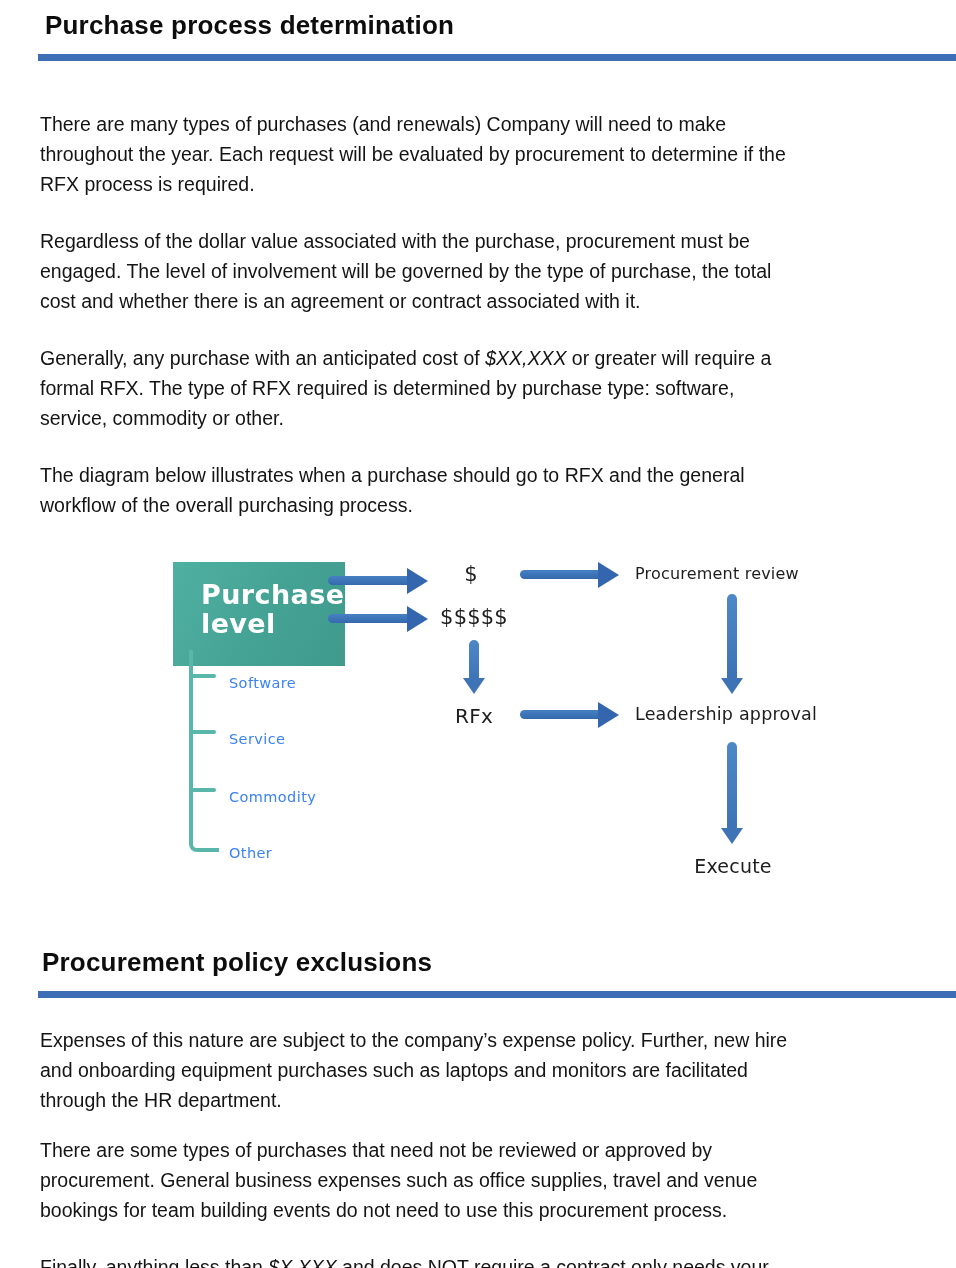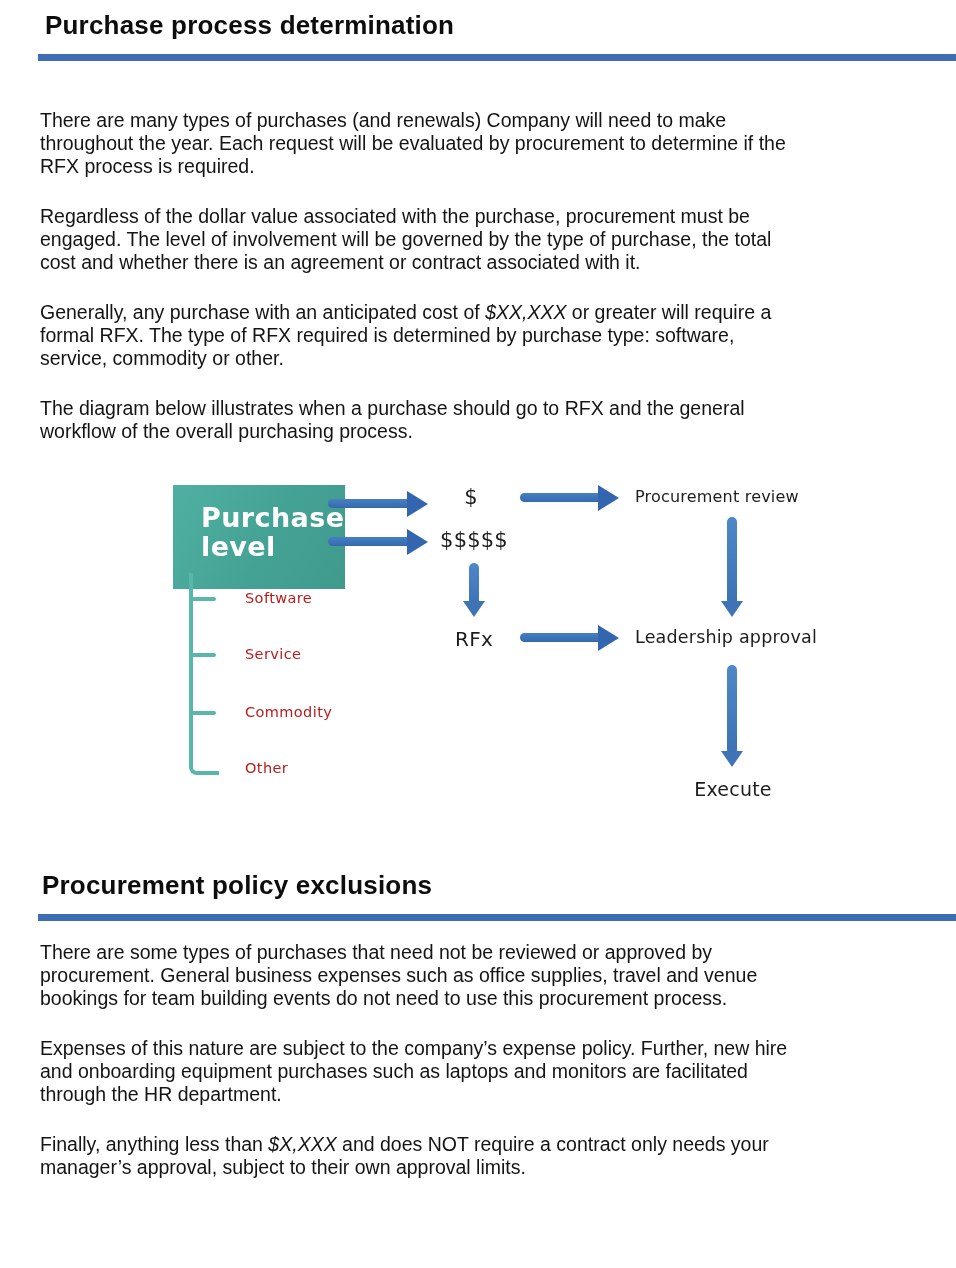--- a/index.html
+++ b/index.html
@@ -24,21 +24,21 @@
   }
   .h.second{margin:55px 20px 0 17px;}
   .rule{
     height:7px;
     background:#3D6DB5;
     margin:14px 9px 0 13px;
   }
   p.body{
     margin:27px 25px 0 15px;
     font-size:19.5px;
-    line-height:23px;
+    line-height:30px;
     white-space:pre-line;
     color:#141414;
   }
   p.body.first{margin-top:48px;}
   p.body.afterRule2{margin-top:20px;}
   em{font-style:italic;}
 
   
   .diagram{
     position:relative;
@@ -69,24 +69,25 @@
   }
   .tick{
     position:absolute;
     left:164px;width:27px;height:4px;
     border-radius:2px;
     background:#58B7AA;
   }
   .t1{top:132px;} .t2{top:188px;} .t3{top:246px;}
   .tlabel{
     position:absolute;
-    left:220px;
+    left:204px;
     font-size:14.5px;
     letter-spacing:0.4px;
-    color:#b91c1c;
+    color:#3b82f6;
+    margin-top:8px;
   }
   .l1{top:125px;} .l2{top:181px;} .l3{top:239px;} .l4{top:295px;}
 
   .harrow{position:absolute;height:26px;}
   .harrow .shaft{
     position:absolute;left:0;right:16px;top:8px;height:9px;
     border-radius:5px;
     background:linear-gradient(180deg,#4680C2,#3569AE);
   }
   .harrow .head{
@@ -199,24 +200,24 @@
     <span class="dnode rfx">RFx</span>
     <span class="dnode preview">Procurement review</span>
     <span class="dnode lapproval">Leadership approval</span>
     <span class="dnode execute">Execute</span>
 
   </div>
 
   <h1 class="h second">Procurement policy exclusions</h1>
   <div class="rule"></div>
 
+  <p class="body"><span>Expenses of this nature are subject to the company’s expense policy. Further, new hire
+and onboarding equipment purchases such as laptops and monitors are facilitated
+through the HR department.</span></p>
+
   <p class="body afterRule2"><span>There are some types of purchases that need not be reviewed or approved by
 procurement. General business expenses such as office supplies, travel and venue
 bookings for team building events do not need to use this procurement process.</span></p>
 
-  <p class="body"><span>Expenses of this nature are subject to the company’s expense policy. Further, new hire
-and onboarding equipment purchases such as laptops and monitors are facilitated
-through the HR department.</span></p>
-
   <p class="body"><span>Finally, anything less than </span><em>$X,XXX</em><span> and does NOT require a contract only needs your
 manager’s approval, subject to their own approval limits.</span></p>
 
 </div>
 
 </body></html>

